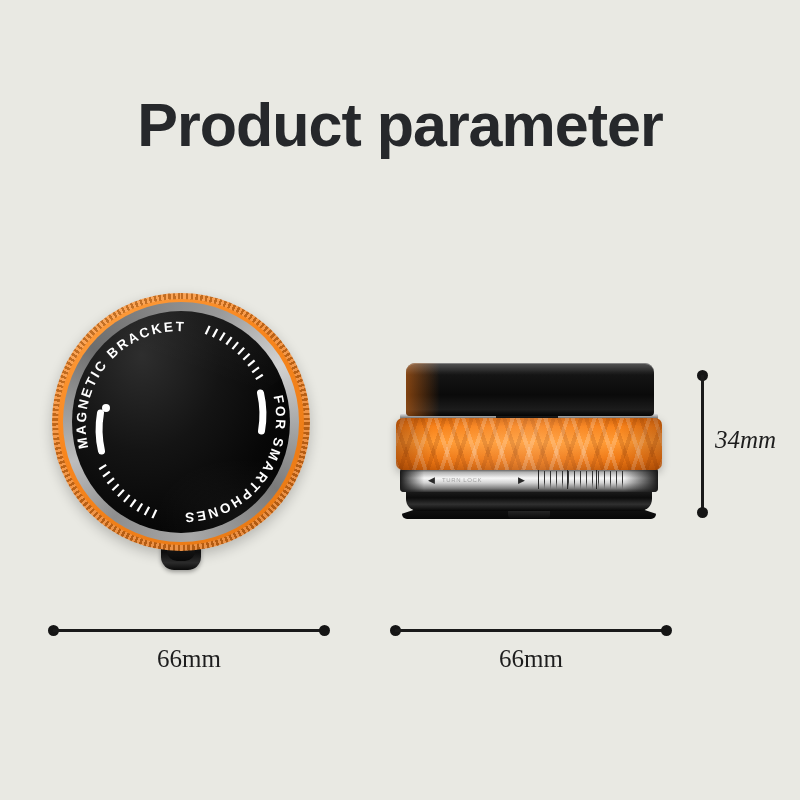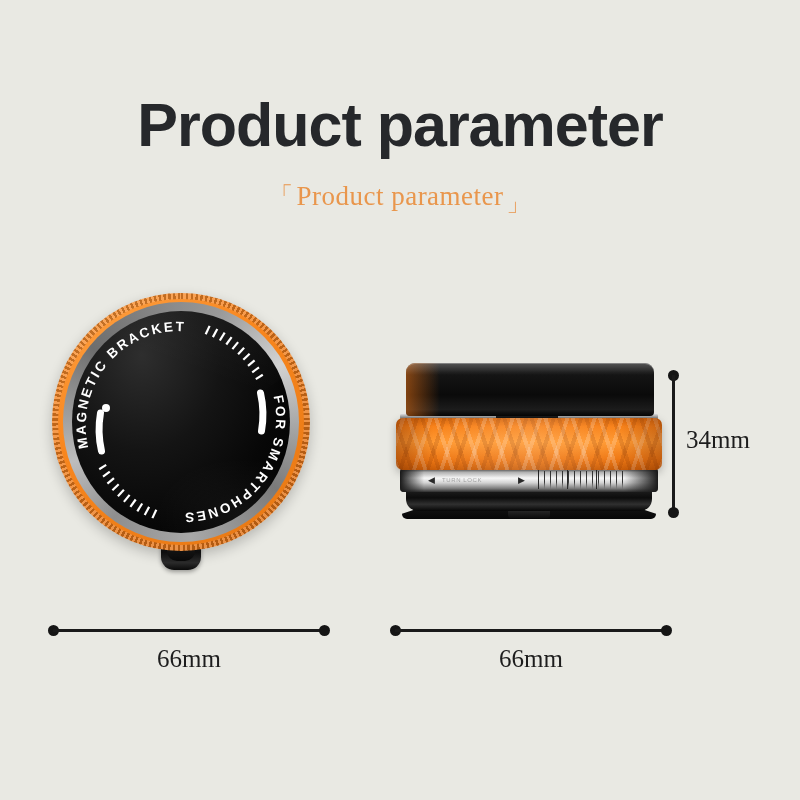--- a/index.html
+++ b/index.html
@@ -300,36 +300,33 @@
   #dim-w1 .dimlabel{ left:0; right:0; top:20px; text-align:center; }
 
   
   #dim-w2{ left:390px; top:625px; width:282px; height:60px; }
   #dim-w2 .bar{ left:5px; top:4px; width:272px; height:2.5px; }
   #dim-w2 .dot.d1{ left:0; top:0; }
   #dim-w2 .dot.d2{ right:0; top:0; }
   #dim-w2 .dimlabel{ left:0; right:0; top:20px; text-align:center; }
 
   
-  #dim-h{ left:668px; top:370px; width:90px; height:148px; }
+  #dim-h{ left:697px; top:370px; width:90px; height:148px;font-style:italic; }
   #dim-h .bar{ left:4px; top:5px; width:2.5px; height:138px; }
   #dim-h .dot.d1{ left:0; top:0; }
   #dim-h .dot.d2{ left:0; bottom:0; }
   #dim-h .dimlabel{ left:18px; top:56px; }
 </style>
 </head>
 <body style="background: rgb(233, 233, 227);">
 
 <div id="page">
 
   <div class="header">
     <div class="title">Product parameter</div>
-    <div class="subtitle">
-      <span class="brk open">「</span><span>Product parameter</span><span class="brk close">」</span>
-    </div>
   </div>
 
   <div class="stage">
 
     <div class="topview">
 
       <div class="tab"></div>
 
       <div class="ring-outer"></div>
       <div class="ring-grey"></div>

